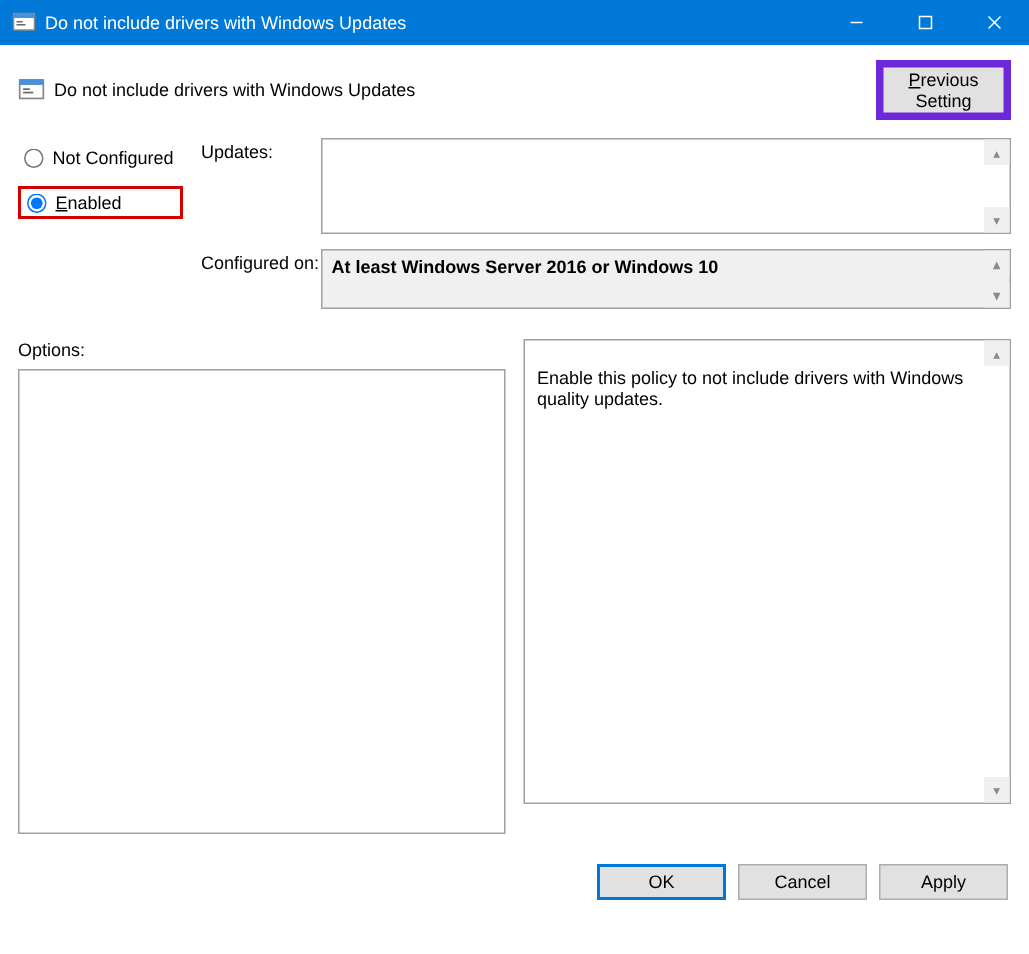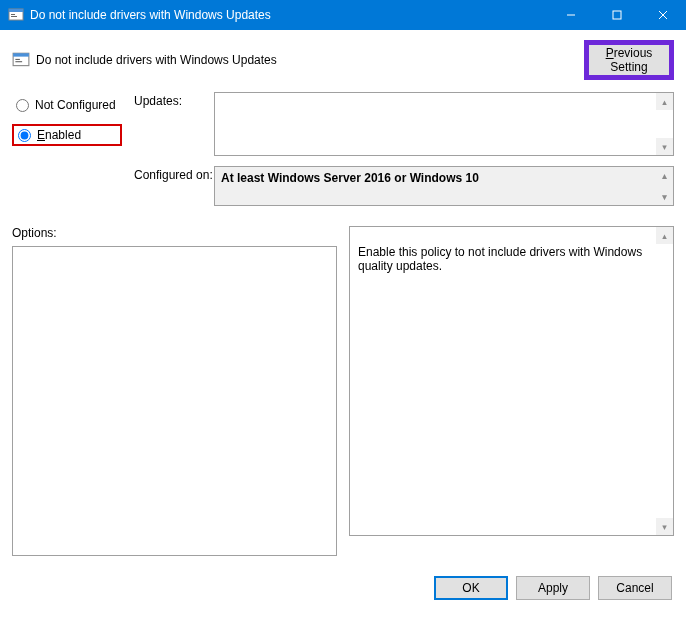--- a/index.html
+++ b/index.html
@@ -26,21 +26,21 @@
 .comment-box { flex: 1; height: 64px; border: 1px solid #a0a0a0; background: #fff; resize: none; padding: 4px; position: relative; }
 .supported-box { flex: 1; height: 40px; border: 1px solid #a0a0a0; background: #f0f0f0; padding: 4px 6px; color: #000; position: relative; font-weight: bold; }
 .scroll-arrows { position: absolute; right: 0; top: 0; bottom: 0; width: 17px; display: flex; flex-direction: column; justify-content: space-between; }
 .scroll-arrows span { height: 17px; display: flex; align-items: center; justify-content: center; color: #8a8a8a; font-size: 9px; background: #f0f0f0; }
 .lower-row { display: flex; gap: 12px; margin-top: 10px; }
 .lower-col { flex: 1; display: flex; flex-direction: column; }
 .lower-col .label { margin-bottom: 6px; }
 .options-box { height: 310px; border: 1px solid #a0a0a0; background: #fff; }
 .help-box { height: 310px; border: 1px solid #a0a0a0; background: #fff; padding: 18px 8px; position: relative; }
 .footer { display: flex; justify-content: flex-end; gap: 8px; padding: 10px 14px; }
-.footer button { width: 74px; height: 24px; border: 1px solid #adadad; background: #e1e1e1; cursor: pointer; }
+.footer button { width: 86px; height: 24px; border: 1px solid #adadad; background: #e1e1e1; cursor: pointer; }
 .footer button.primary { border: 2px solid #0078d7; background: #e1e1e1; }
 .u { text-decoration: underline; }
 </style>
 </head>
 <body>
 
 <div class="titlebar">
   <svg class="icon" viewBox="0 0 16 16">
       <rect x="1" y="2" width="14" height="11" fill="#fff" stroke="#888"></rect>
       <rect x="1" y="2" width="14" height="3" fill="#4a90d9"></rect>
@@ -129,15 +129,15 @@
             <span>▴</span>
             <span>▾</span>
           </div>
       </div>
     </div>
   </div>
 </div>
 
 <div class="footer">
   <button class="primary">OK</button>
+  <button>Cancel</button>
   <button>Apply</button>
-  <button>Cancel</button>
 </div>
 
 </body></html>

